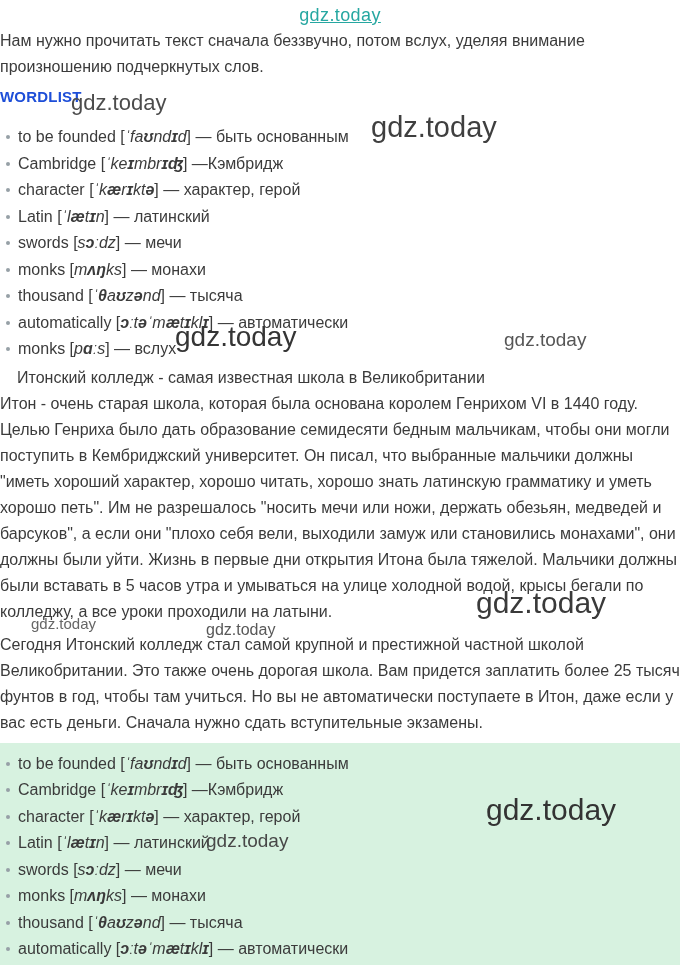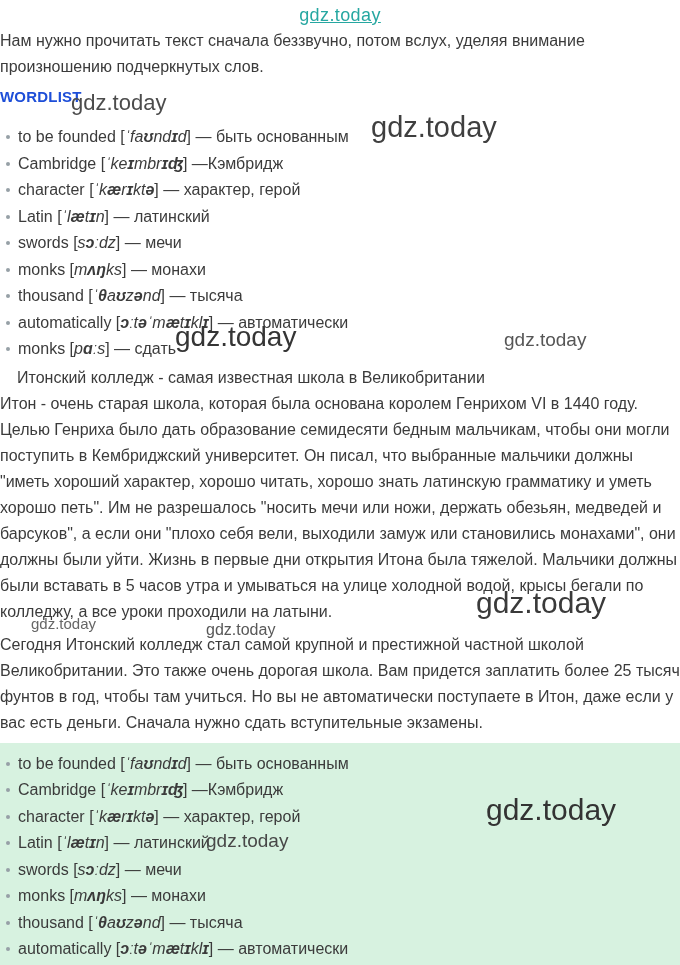--- a/index.html
+++ b/index.html
@@ -87,21 +87,21 @@
 
   <ul class="words">
       <li><span class="w">to be founded</span><span> [</span><span class="ipa">ˈfa<b>ʊ</b>nd<b>ɪ</b>d</span><span>] </span><span class="tail">— быть основанным</span></li>
       <li><span class="w">Cambridge</span><span> [</span><span class="ipa">ˈke<b>ɪ</b>mbr<b>ɪ</b><b>ʤ</b></span><span>] </span><span class="tail">—Кэмбридж</span></li>
       <li><span class="w">character</span><span> [</span><span class="ipa">ˈk<b>æ</b>r<b>ɪ</b>kt<b>ə</b></span><span>] </span><span class="tail">— характер, герой</span></li>
       <li><span class="w">Latin</span><span> [</span><span class="ipa">ˈl<b>æ</b>t<b>ɪ</b>n</span><span>] </span><span class="tail">— латинский</span></li>
       <li><span class="w">swords</span><span> [</span><span class="ipa">s<b>ɔ</b>ːdz</span><span>] </span><span class="tail">— мечи</span></li>
       <li><span class="w">monks</span><span> [</span><span class="ipa">m<b>ʌ</b><b>ŋ</b>ks</span><span>] </span><span class="tail">— монахи</span></li>
       <li><span class="w">thousand</span><span> [</span><span class="ipa">ˈ<b>θ</b>a<b>ʊ</b>z<b>ə</b>nd</span><span>] </span><span class="tail">— тысяча</span></li>
       <li><span class="w">automatically</span><span> [</span><span class="ipa"><b>ɔ</b>ːt<b>ə</b>ˈm<b>æ</b>t<b>ɪ</b>kl<b>ɪ</b></span><span>] </span><span class="tail">— автоматически</span></li>
-      <li><span class="w">monks</span><span> [</span><span class="ipa">p<b>ɑ</b>ːs</span><span>] </span><span class="tail">— сдать</span></li>
+      <li><span class="w">monks</span><span> [</span><span class="ipa">p<b>ɑ</b>ːs</span><span>] </span><span class="tail">— вслух</span></li>
     </ul>
 
   <p class="article-title">Итонский колледж - самая известная школа в Великобритании</p>
 
   <p class="para">Итон - очень старая школа, которая была основана королем Генрихом VI в 1440 году. Целью Генриха было дать образование семидесяти бедным мальчикам, чтобы они могли поступить в Кембриджский университет. Он писал, что выбранные мальчики должны "иметь хороший характер, хорошо читать, хорошо знать латинскую грамматику и уметь хорошо петь". Им не разрешалось "носить мечи или ножи, держать обезьян, медведей и барсуков", а если они "плохо себя вели, выходили замуж или становились монахами", они должны были уйти. Жизнь в первые дни открытия Итона была тяжелой. Мальчики должны были вставать в 5 часов утра и умываться на улице холодной водой, крысы бегали по колледжу, а все уроки проходили на латыни.</p>
 
   <p class="para">Сегодня Итонский колледж стал самой крупной и престижной частной школой Великобритании. Это также очень дорогая школа. Вам придется заплатить более 25 тысяч фунтов в год, чтобы там учиться. Но вы не автоматически поступаете в Итон, даже если у вас есть деньги. Сначала нужно сдать вступительные экзамены.</p>
 
   <div class="green-section">
     <ul class="words">

